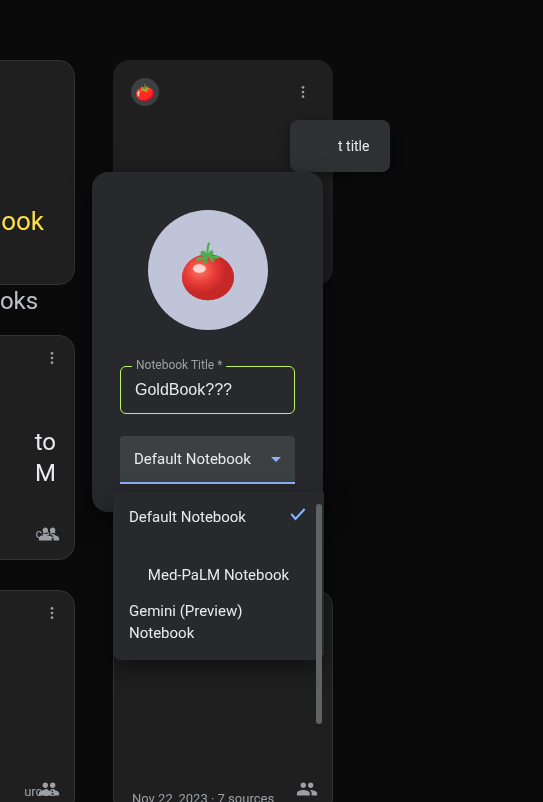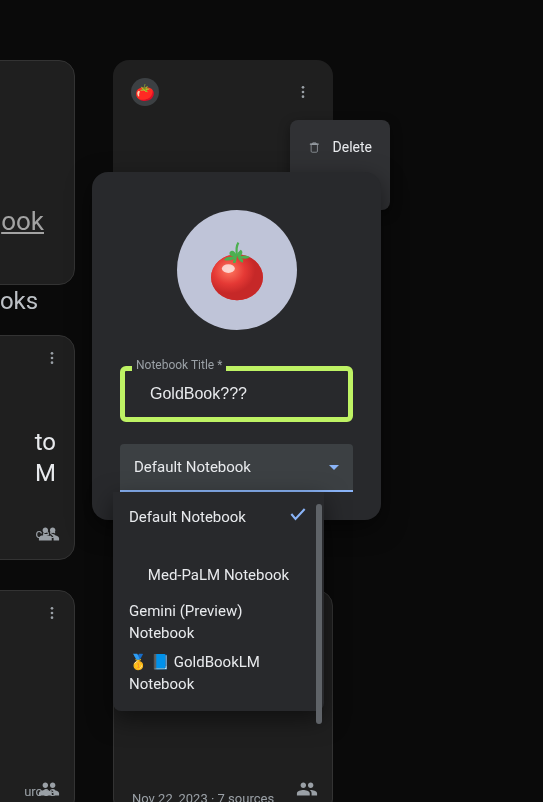--- a/index.html
+++ b/index.html
@@ -28,22 +28,21 @@
       left: -180px;
       top: 60px;
       width: 255px;
       height: 225px;
     }
     .bg-card-1 .title {
       position: absolute;
       right: 30px;
       top: 145px;
       font-size: 26px;
-      color: #a3a3a3;
-      text-decoration: underline;
+      color: #fde047;
     }
     .bg-text-notebooks {
       position: absolute;
       left: -40px;
       top: 287px;
       font-size: 24px;
       color: #bdc1c6;
     }
     .bg-card-2 {
       left: -180px;
@@ -182,21 +181,21 @@
     }
     .context-menu-item-2 {
       padding-left: 48px;
     }
     
     
     .dialog {
       position: absolute;
       left: 92px;
       top: 172px;
-      width: 289px;
+      width: 231px;
       background: #28292c;
       border-radius: 16px;
       padding: 38px 28px 28px;
       box-shadow: 0 8px 24px rgba(0,0,0,0.5);
     }
     
     .avatar-circle {
       width: 120px;
       height: 120px;
       border-radius: 50%;
@@ -220,23 +219,23 @@
       top: -8px;
       left: 12px;
       background: #28292c;
       padding: 0 4px;
       font-size: 12px;
       color: #9aa0a6;
     }
     .title-input {
       width: 100%;
       background: transparent;
-      border: 5px solid #bef264;
+      border: 1px solid #bef264;
       border-radius: 6px;
-      padding: 14px 25px;
+      padding: 14px 14px;
       font-size: 16px;
       color: #e8eaed;
       outline: none;
     }
     
     .select-trigger {
       width: 100%;
       background: #3c4043;
       border-bottom: 2px solid #8ab4f8;
       border-radius: 4px 4px 0 0;
@@ -367,26 +366,20 @@
       <svg viewBox="0 0 24 24">
           <circle cx="12" cy="5" r="2"></circle>
           <circle cx="12" cy="12" r="2"></circle>
           <circle cx="12" cy="19" r="2"></circle>
         </svg>
     </div>
   </div>
 </div>
 
 <div class="context-menu">
-  <div class="context-menu-item">
-    <svg viewBox="0 0 24 24">
-        <path d="M6 7h12v13a2 2 0 0 1-2 2H8a2 2 0 0 1-2-2V7zm3-3h6l1 2H8l1-2zM4 6h16v1H4V6z" fill="none" stroke="#9aa0a6" stroke-width="1.5"></path>
-      </svg>
-    <span>Delete</span>
-  </div>
   <div class="context-menu-item context-menu-item-2">
     <span>t title</span>
   </div>
 </div>
 
 <div class="dialog">
   <div class="avatar-circle">
     <svg class="tomato-svg" viewBox="0 0 100 100">
       <ellipse cx="50" cy="60" rx="36" ry="32" fill="#e53935"></ellipse>
       <ellipse cx="50" cy="60" rx="36" ry="32" fill="url(#g1)"></ellipse>
@@ -422,17 +415,14 @@
           <polyline points="4,12 9,18 20,6"></polyline>
         </svg>
     </span>
   </div>
   <div class="dropdown-item" style="margin-top:12px;justify-content:center;">
     <span>Med-PaLM Notebook</span>
   </div>
   <div class="dropdown-item wrap">
     <span>Gemini (Preview) Notebook</span>
   </div>
-  <div class="dropdown-item wrap">
-    <span>🥇 📘 GoldBookLM Notebook</span>
-  </div>
   <div class="dropdown-scrollbar"></div>
 </div>
 
 </body></html>

